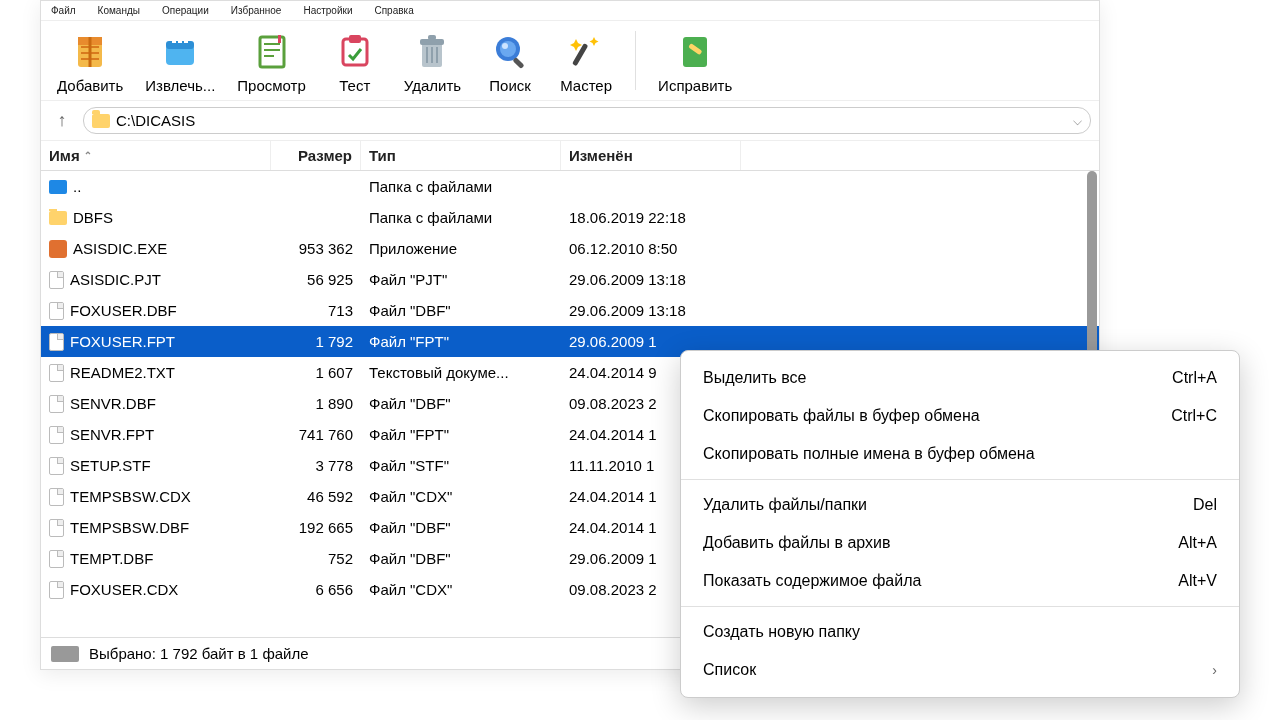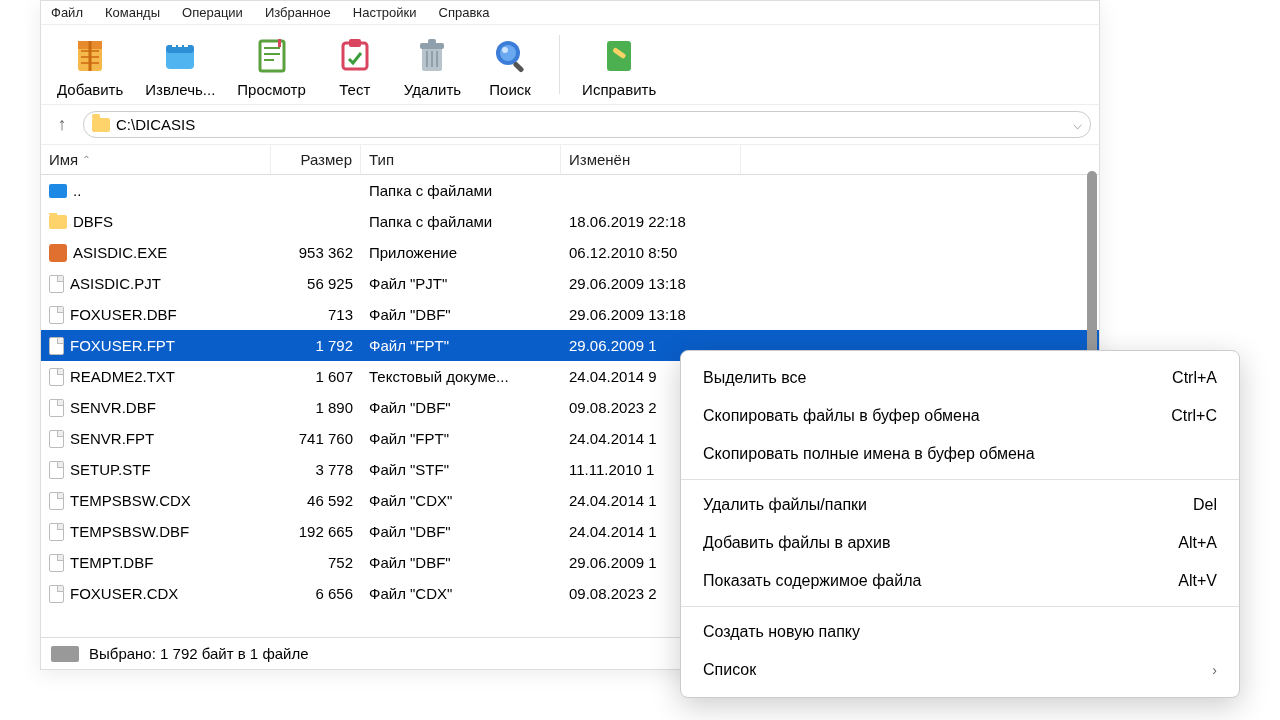--- a/index.html
+++ b/index.html
@@ -1,32 +1,32 @@
 <!DOCTYPE html>
 <html><head>
 <meta charset="utf-8">
 <style>
 * { box-sizing: border-box; margin: 0; padding: 0; }
 body { font-family: "Segoe UI", Tahoma, sans-serif; font-size: 15px; background: #fff; overflow: hidden; width: 1280px; height: 720px; position: relative; }
 .window { position: absolute; left: 40px; top: 0; width: 1060px; height: 670px; background: #fff; border: 1px solid #ddd; box-shadow: 0 4px 20px rgba(0,0,0,0.08); }
 .menubar { display: flex; padding: 4px 10px; gap: 22px; border-bottom: 1px solid #eee; }
-.menubar span { font-size: 13px; color: #222; cursor: default; }
+.menubar span { font-size: 10px; color: #222; cursor: default; }
 .toolbar { display: flex; padding: 4px 8px; gap: 6px; border-bottom: 1px solid #eee; align-items: flex-start; }
 .tb-btn { display: flex; flex-direction: column; align-items: center; padding: 2px 8px; cursor: default; min-width: 70px; }
 .tb-btn .icon-wrap { width: 48px; height: 48px; display: flex; align-items: center; justify-content: center; }
 .tb-btn .lbl { font-size: 15px; margin-top: 2px; }
 .sep { width: 1px; background: #e0e0e0; margin: 6px 8px; align-self: stretch; }
 .pathbar { display: flex; align-items: center; padding: 6px 8px; gap: 8px; border-bottom: 1px solid #eee; }
 .up-arrow { width: 26px; height: 26px; display: flex; align-items: center; justify-content: center; color: #666; font-size: 18px; }
 .pathbox { flex: 1; border: 1px solid #ccc; border-radius: 13px; padding: 4px 8px; display: flex; align-items: center; gap: 6px; }
 .folder-icon { width: 18px; height: 14px; background: #ffd36b; border-radius: 2px; position: relative; }
 .folder-icon::before { content:""; position:absolute; top:-4px; left:0; width:8px; height:4px; background:#ffd36b; border-radius:2px 2px 0 0; }
 .chev { color: #888; font-size: 12px; margin-left: auto; }
 .header { display: flex; border-bottom: 1px solid #ddd; font-size: 15px; color: #222; background: #fff; }
-.header .col { padding: 6px 8px; border-right: 1px solid #eee; position: relative; }
+.header .col { padding: 6px 8px; border-right: 1px solid #eee; position: relative; font-weight: bold; }
 .header .sort-ind { font-size: 10px; color: #888; margin-left: 4px; position: relative; top: -2px; }
 .col-name { width: 230px; }
 .col-size { width: 90px; text-align: right; }
 .col-type { width: 200px; }
 .col-date { width: 180px; }
 .list { position: relative; }
 .row { display: flex; align-items: center; height: 31px; }
 .row.selected { background: #0a5ec9; color: #fff; }
 .row .c { padding: 0 8px; white-space: nowrap; overflow: hidden; text-overflow: ellipsis; }
 .row .c-name { width: 230px; display: flex; align-items: center; gap: 6px; }
@@ -124,20 +124,30 @@
       <div class="icon-wrap">
         <svg width="44" height="44" viewBox="0 0 44 44">
             <circle cx="20" cy="20" r="12" fill="#3b7dd8"></circle>
             <circle cx="20" cy="20" r="8" fill="#6aa8f0"></circle>
             <circle cx="17" cy="17" r="3" fill="#cde4ff"></circle>
             <rect x="28" y="28" width="12" height="5" rx="2" transform="rotate(45 28 28)" fill="#555"></rect>
           </svg>
       </div>
       <span class="lbl">Поиск</span>
     </div>
+    <div class="tb-btn">
+      <div class="icon-wrap">
+        <svg width="44" height="44" viewBox="0 0 44 44">
+            <rect x="20" y="14" width="5" height="24" rx="2" transform="rotate(30 20 14)" fill="#444"></rect>
+            <path d="M12 10l2 4 4 2-4 2-2 4-2-4-4-2 4-2z" fill="#ffc107"></path>
+            <path d="M30 8l1.5 3 3 1.5-3 1.5-1.5 3-1.5-3-3-1.5 3-1.5z" fill="#ffc107"></path>
+          </svg>
+      </div>
+      <span class="lbl">Мастер</span>
+    </div>
     <div class="sep"></div>
     <div class="tb-btn">
       <div class="icon-wrap">
         <svg width="44" height="44" viewBox="0 0 44 44">
             <rect x="10" y="8" width="24" height="30" rx="3" fill="#4caf50"></rect>
             <rect x="18" y="14" width="14" height="5" rx="2" transform="rotate(35 18 14)" fill="#ffd466"></rect>
           </svg>
       </div>
       <span class="lbl">Исправить</span>
     </div>

